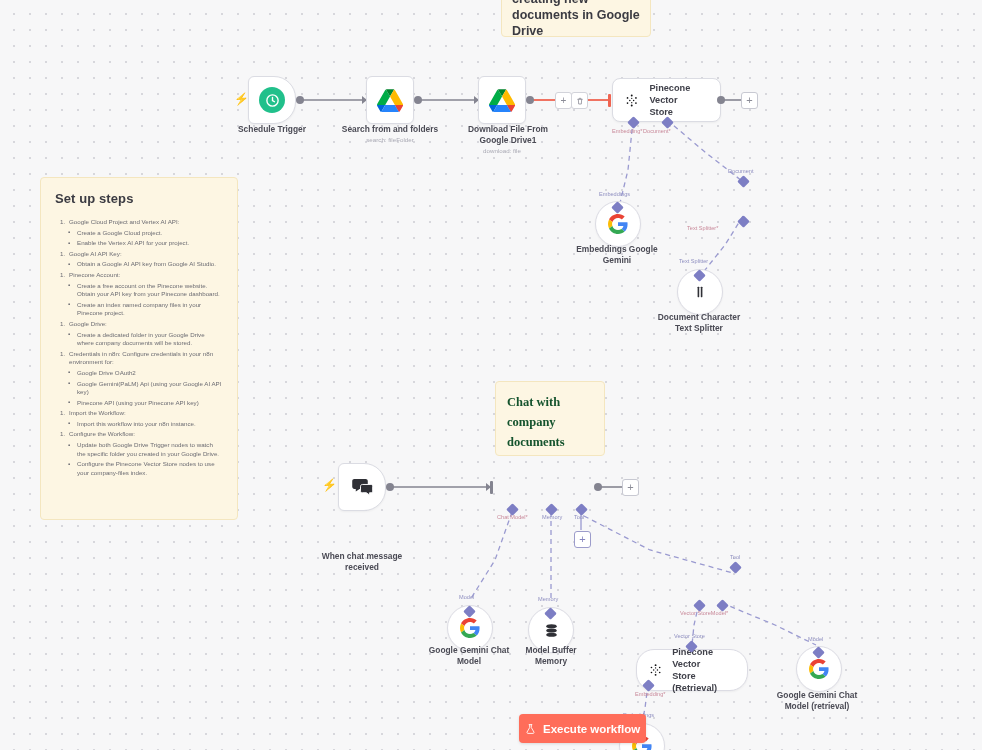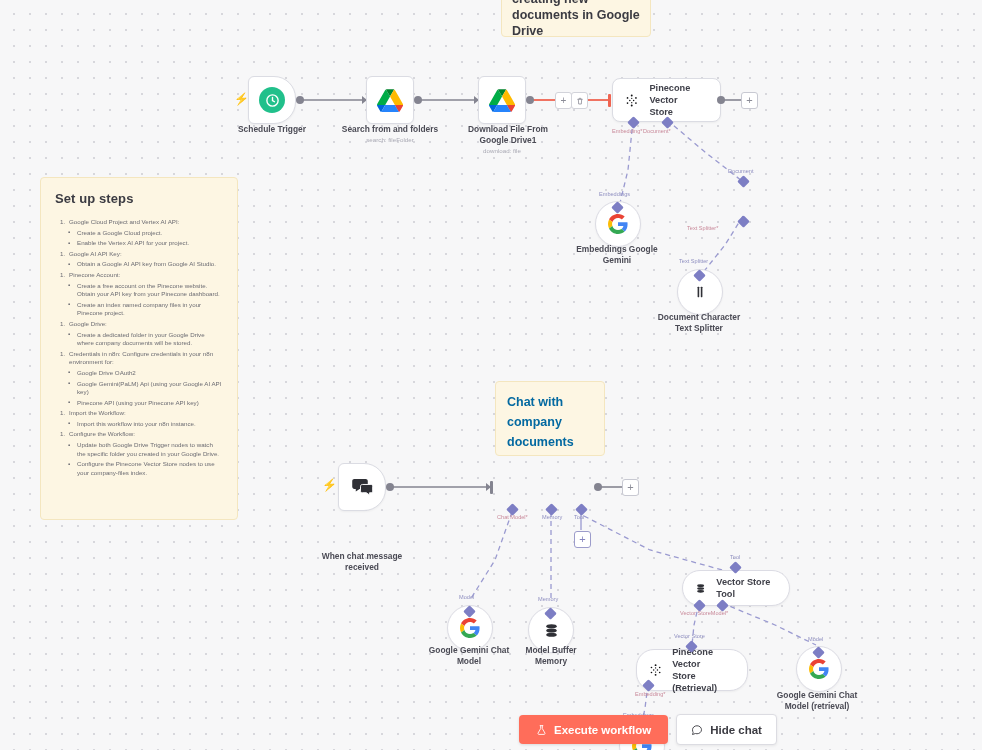--- a/index.html
+++ b/index.html
@@ -17,21 +17,21 @@
   svg.edges{position:absolute;left:0;top:0;width:982px;height:750px;overflow:visible;pointer-events:none;}
 
   
   .sticky{
     position:absolute;background:#fdf6e3;border:1px solid #f4e6bf;
     border-radius:4px;box-sizing:border-box;
   }
   .sticky.s-top{left:501px;top:-18px;width:150px;height:55px;padding:8px 10px;}
   .sticky.s-top .stext{font-size:12.5px;font-weight:700;line-height:16px;color:#3b3b42;}
   .sticky.s-chat{left:495px;top:381px;width:110px;height:75px;padding:10px 11px;}
-  .sticky.s-chat .stext{font-size:12.5px;font-weight:700;line-height:20px;color:#0369a1;}
+  .sticky.s-chat .stext{font-size:12.5px;font-weight:700;line-height:20px;color:#14532d;font-family:Liberation Serif, serif;}
 
   .sticky.s-setup{left:40px;top:177px;width:198px;height:343px;padding:13px 14px 10px 14px;overflow:hidden;}
   .s-setup h3{margin:0 0 12px 0;font-size:13px;font-weight:700;color:#3b3b42;letter-spacing:.1px;}
   .s-setup .num{font-size:6.2px;line-height:8.6px;color:#6b6b72;margin:0 0 2px 14px;position:relative;}
   .s-setup .num:before{content:"1.";position:absolute;left:-9px;}
   .s-setup .bul{font-size:6.2px;line-height:8.6px;color:#6b6b72;margin:0 0 2px 22px;position:relative;}
   .s-setup .bul:before{content:"\25AA";position:absolute;left:-9px;top:-.5px;font-size:6px;}
   .nbox{
     position:absolute;background:#fff;border:1px solid #dbdce3;border-radius:6px;
     box-sizing:border-box;display:flex;align-items:center;
@@ -77,21 +77,21 @@
 
   
   .clock{width:26px;height:26px;border-radius:50%;background:#21c08b;display:flex;align-items:center;justify-content:center;}
   .gicon{display:block;}
   .pineicon{display:block;}
 
   
   .btnbar{position:absolute;left:519px;top:714px;display:flex;align-items:center;gap:8px;z-index:40;}
   .btn-exec{
     height:29px;background:#ff6d5a;color:#fff;border-radius:4px;display:flex;align-items:center;gap:7px;
-    padding:0 17px;font-size:11.5px;font-weight:700;box-shadow:0 1px 3px rgba(0,0,0,.12);
+    padding:0 6px;font-size:11.5px;font-weight:700;box-shadow:0 1px 3px rgba(0,0,0,.12);
   }
   .btn-hide{
     height:29px;background:#fff;color:#3b3b42;border:1px solid #dcdce2;border-radius:4px;
     display:flex;align-items:center;gap:7px;padding:0 14px;font-size:11.5px;font-weight:600;
     box-shadow:0 1px 3px rgba(0,0,0,.07);
   }
 </style>
 </head>
 <body>
 
@@ -309,28 +309,20 @@
       <ellipse cx="12" cy="6" rx="7.4" ry="2.9" fill="#2f3036"></ellipse>
       <ellipse cx="12" cy="12" rx="7.4" ry="2.9" fill="#2f3036"></ellipse>
       <ellipse cx="12" cy="18" rx="7.4" ry="2.9" fill="#2f3036"></ellipse>
     </svg>
   </div>
   <div class="diamond" style="left:546px;top:609px;"></div>
   <div class="plabel" style="left:538px;top:596px;">Memory</div>
   <div class="nlabel" style="left:496px;top:645px;width:110px;">Model Buffer
 Memory</div>
 
-  <div class="nbox pill" style="left:682px;top:570px;width:108px;">
-    <svg width="15" height="15" viewBox="0 0 24 24">
-      <ellipse cx="12" cy="6" rx="7.4" ry="2.9" fill="#2f3036"></ellipse>
-      <ellipse cx="12" cy="12" rx="7.4" ry="2.9" fill="#2f3036"></ellipse>
-      <ellipse cx="12" cy="18" rx="7.4" ry="2.9" fill="#2f3036"></ellipse>
-    </svg>
-    <div class="ntitle">Vector Store Tool</div>
-  </div>
   <div class="diamond" style="left:731px;top:563px;"></div>
   <div class="plabel" style="left:730px;top:554px;">Tool</div>
   <div class="diamond" style="left:695px;top:601px;"></div>
   <div class="diamond" style="left:718px;top:601px;"></div>
   <div class="plabel req" style="left:680px;top:610px;">Vector StoreModel*</div>
 
   <div class="nbox pill" style="left:636px;top:649px;width:112px;height:42px;">
     <svg width="16" height="16" viewBox="0 0 24 24">
       <g fill="#101113">
         <circle cx="12" cy="3.2" r="1.7"></circle>
@@ -376,21 +368,15 @@
     </svg>
   </div>
 
   <div class="btnbar">
     <div class="btn-exec">
       <svg width="11" height="12" viewBox="0 0 24 24" fill="none" stroke="#fff" stroke-width="1.9" stroke-linecap="round" stroke-linejoin="round">
         <path d="M9 2.5h6M10.2 2.5v6.3L4.6 18.6c-.8 1.4.2 3 1.8 3h11.2c1.6 0 2.6-1.6 1.8-3l-5.6-9.8V2.5"></path>
       </svg>
       <span>Execute workflow</span>
     </div>
-    <div class="btn-hide">
-      <svg width="12" height="12" viewBox="0 0 24 24" fill="none" stroke="#3b3b42" stroke-width="1.8">
-        <path d="M21 11.5c0 4.4-4 8-9 8-1.1 0-2.2-.2-3.2-.5L3 21l1.3-4.1C3.5 15.4 3 13.5 3 11.5c0-4.4 4-8 9-8s9 3.6 9 8z"></path>
-      </svg>
-      <span>Hide chat</span>
-    </div>
   </div>
 
 </div>
 
 </body></html>

